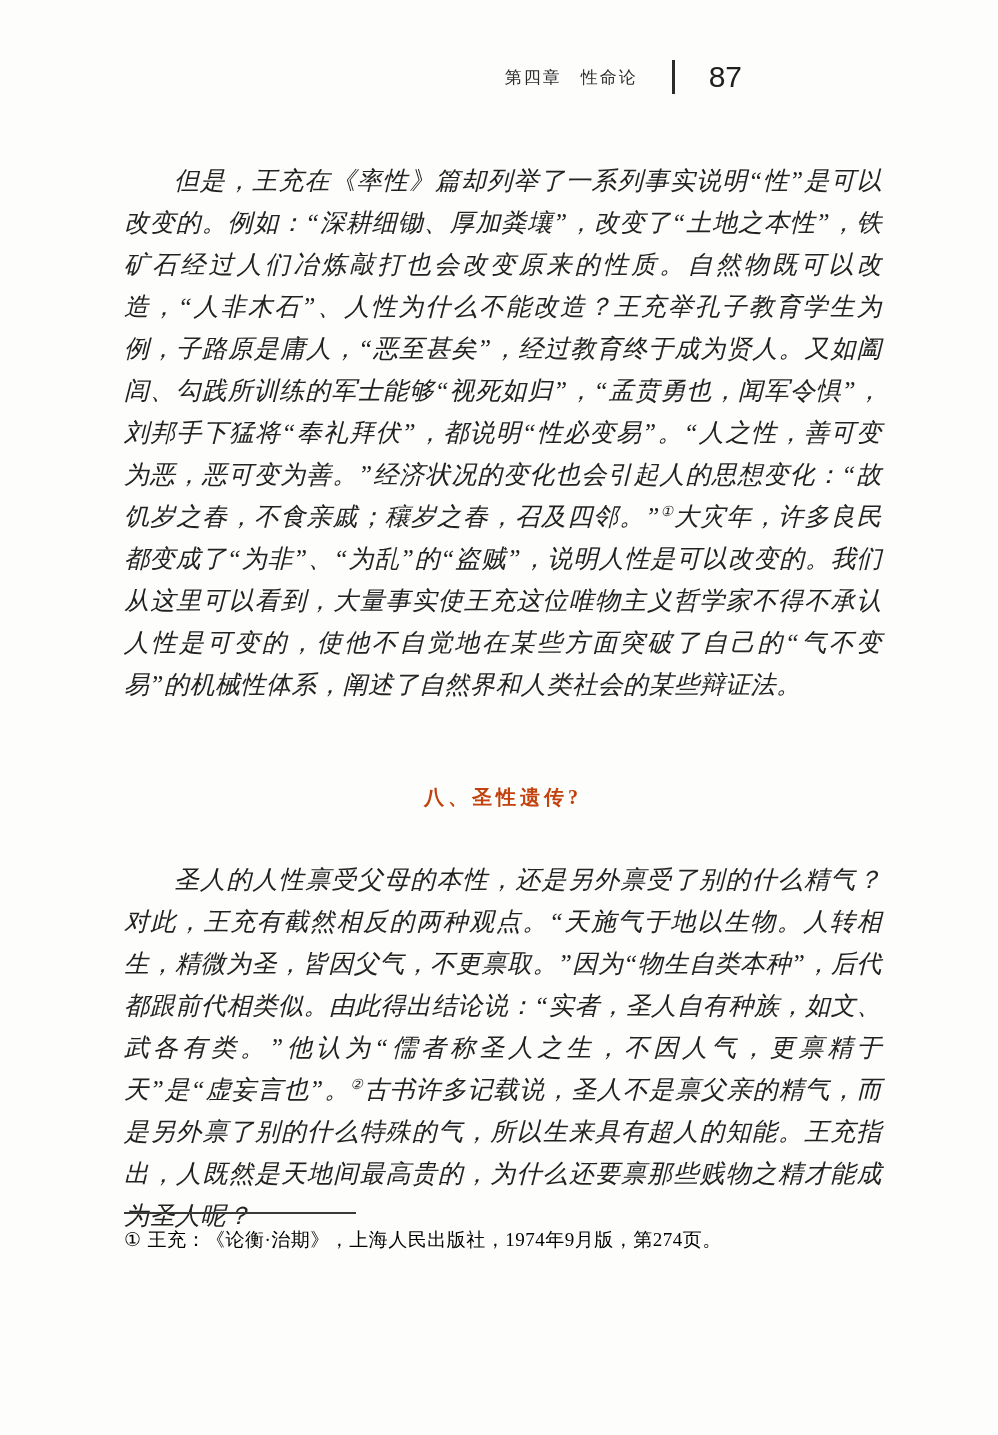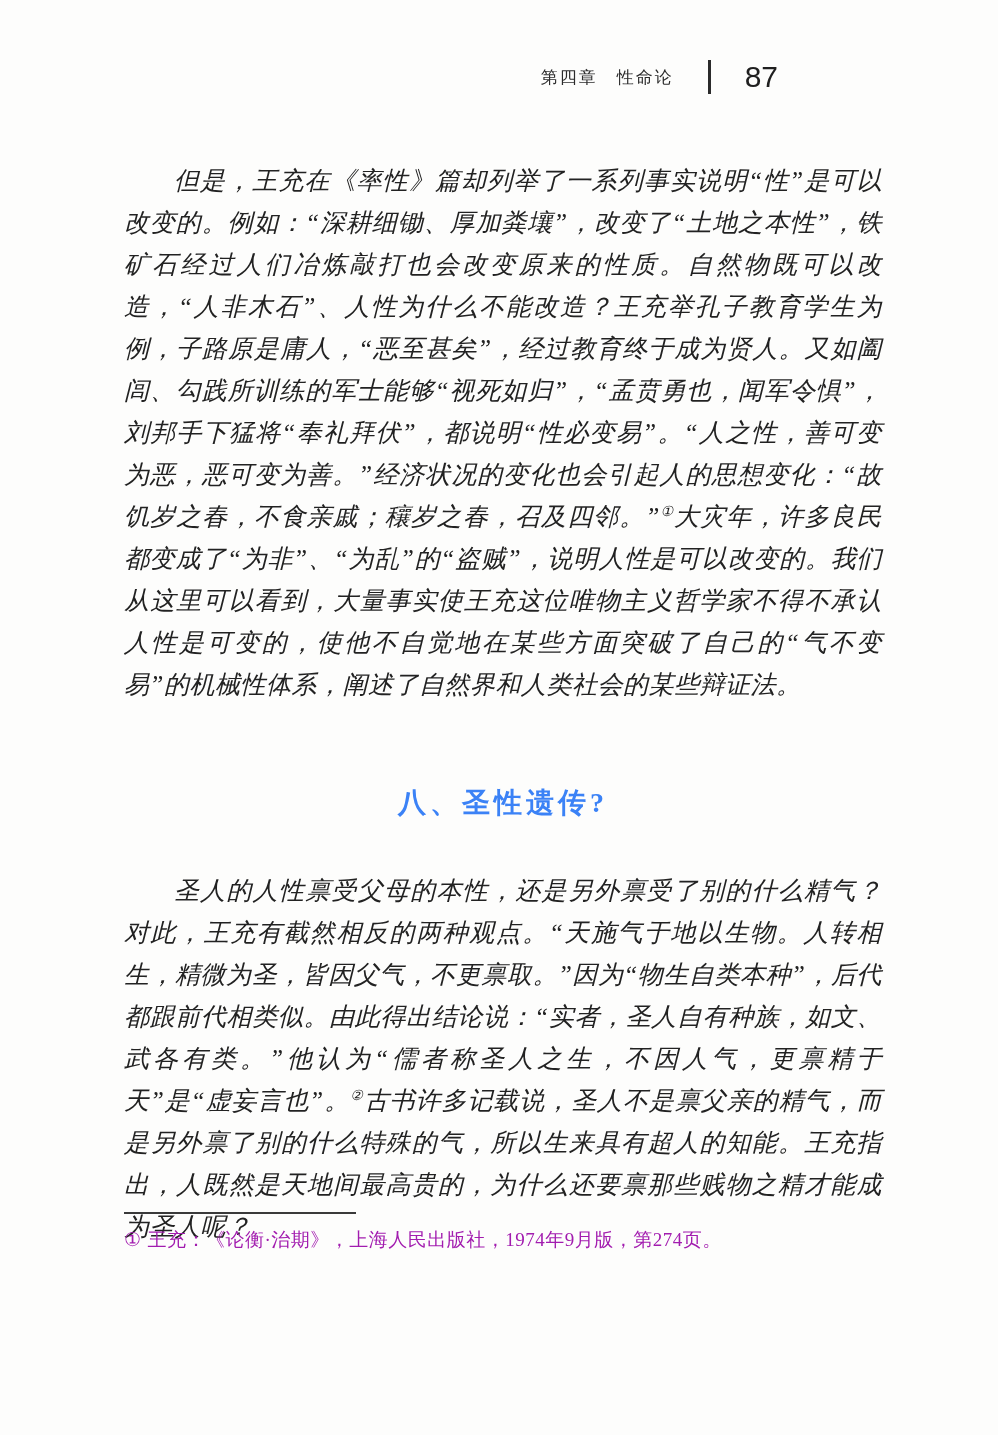--- a/index.html
+++ b/index.html
@@ -11,21 +11,20 @@
     height: 1435px;
     background: #fdfdfc;
     overflow: hidden;
   }
   .page {
     position: relative;
     width: 858px;
     height: 1435px;
     font-family: "Liberation Serif", "DejaVu Serif", serif;
     color: #1e1e1e;
-    padding-left: 36px;
   }
   
   .page-header {
     position: absolute;
     top: 60px;
     right: 116px;
     display: flex;
     align-items: center;
   }
   .chapter {
@@ -63,44 +62,44 @@
     text-indent: 2em;
     font-style: italic;
   }
   .sup {
     font-size: 14px;
     vertical-align: super;
     line-height: 0;
   }
   .section-heading {
     text-align: center;
-    font-size: 28px;
+    font-size: 20px;
     font-weight: bold;
     letter-spacing: 4px;
     margin: 78px 0 48px 0;
-    color: #3b82f6;
+    color: #c2410c;
   }
   
   .footnotes {
     position: absolute;
     left: 124px;
     top: 1212px;
     width: 758px;
   }
   .fn-divider {
     width: 232px;
     height: 0;
     border-top: 2px solid #3a3a3a;
     margin-bottom: 10px;
   }
   .fn-item {
     font-size: 19px;
     line-height: 32px;
     letter-spacing: 0.5px;
-    color: #a21caf;
+    color: #000000;
   }
   .fn-marker {
     margin-right: 6px;
   }
 </style>
 </head>
 <body>
 
 <div class="page">
 

